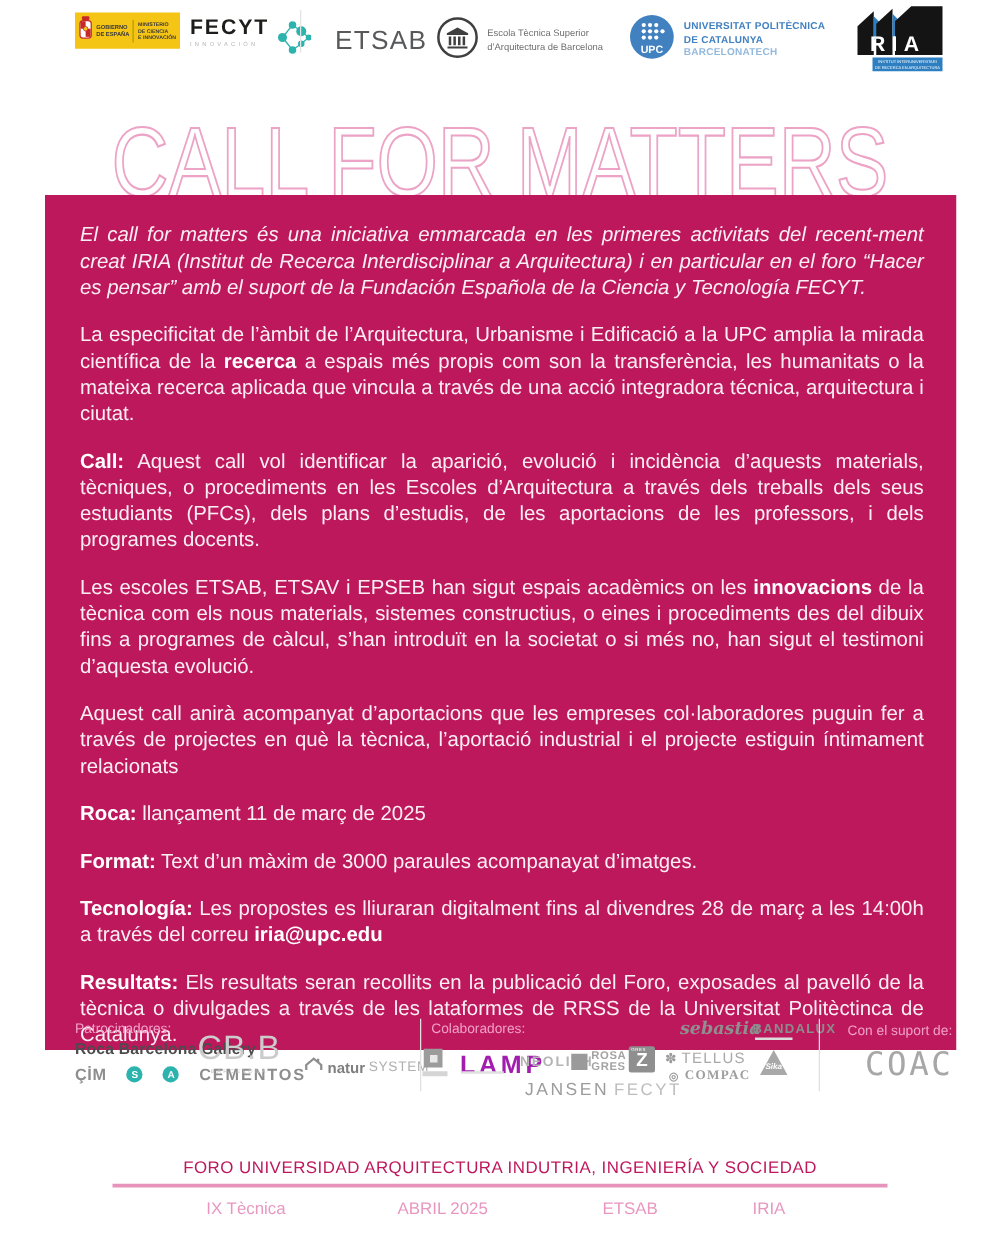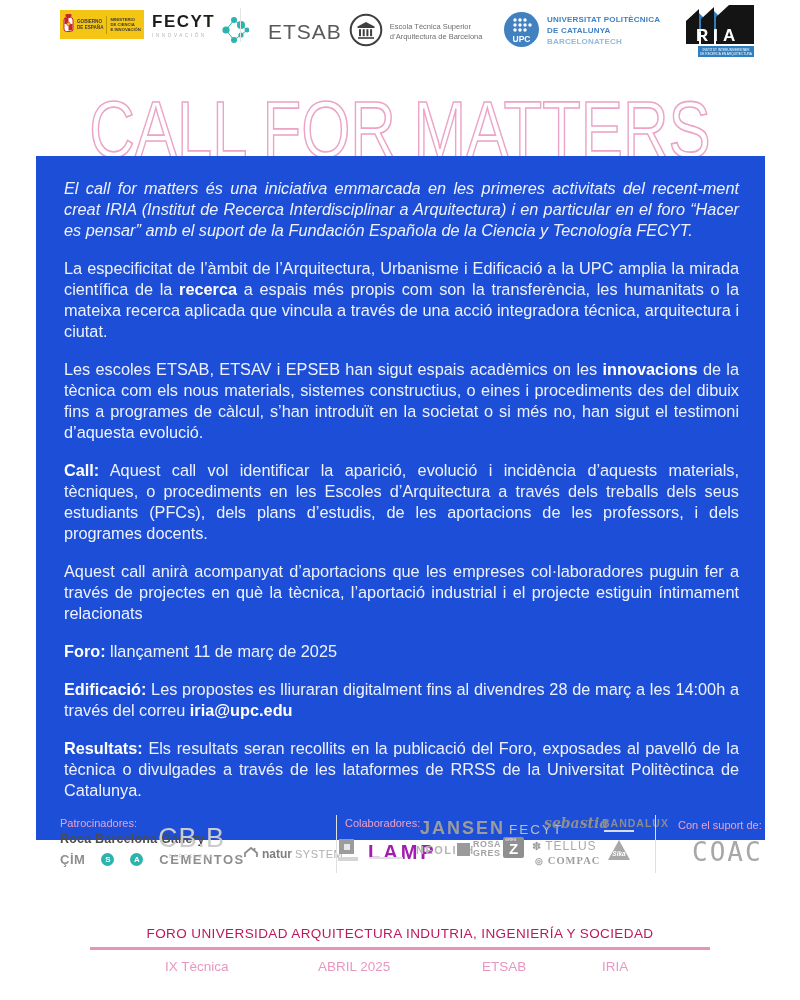--- a/index.html
+++ b/index.html
@@ -22,21 +22,21 @@
   .upc-label{font-size:8px;font-weight:bold;color:#4181c0;line-height:1.35;letter-spacing:.2px;}
   .upc-l3{color:#93b9dd;}
   .iria-logo{left:684px;top:4px;}
 
   
   .title{left:0;top:90px;width:800px;text-align:center;font-size:79px;line-height:1;white-space:nowrap;
          color:#f3c0da;-webkit-text-fill-color:transparent;-webkit-text-stroke:1.7px #eca3c6;
          transform:scaleX(.8);letter-spacing:0;}
 
   
-  .pink-box{left:36px;top:156px;width:729px;height:684px;background:#1d4ed8;box-sizing:border-box;
+  .pink-box{left:36px;top:156px;width:729px;height:684px;background:#be185d;box-sizing:border-box;
             padding:22px 26px 0 28px;overflow:hidden;}
   .pink-box p{margin:0 0 17px;font-size:16.3px;line-height:21px;color:rgba(255,255,255,.93);text-align:justify;}
   .pink-box p b{color:#fff;}
   .p-intro{font-style:italic;}
 
   
   .sponsors{left:0;top:813px;width:800px;height:70px;}
   .sponsors .abs{position:absolute;}
   .pink-label{font-size:11px;color:#f0a0c8;}
   .roca-gallery{left:60px;top:19px;font-size:12.5px;font-weight:bold;color:#4c4c4c;letter-spacing:.2px;}
@@ -45,21 +45,21 @@
   .cimsa-circle{width:13px;height:13px;border-radius:50%;background:#2cb3ae;color:#fff;font-size:8px;font-weight:bold;
                 display:inline-flex;align-items:center;justify-content:center;}
   .cbb{left:158px;top:12px;text-align:center;}
   .cbb-big{font-size:27px;color:#cbcbcb;letter-spacing:1px;line-height:1;}
   .cbb-sub{font-size:4.5px;color:#c4c4c4;letter-spacing:2px;margin-top:2px;}
   .natur{left:243px;top:32px;display:flex;align-items:center;gap:3px;}
   .natur-bold{font-size:12px;font-weight:bold;color:#7f7f7f;}
   .natur-light{font-size:11px;color:#b0b0b0;letter-spacing:.5px;}
   .vdiv1{left:336px;top:2px;width:1px;height:58px;background:#e0e0e0;}
   .jansen{left:420px;top:5px;display:flex;gap:4px;align-items:baseline;}
-  .jansen-bold{font-size:18px;font-weight:bold;color:#9c9c9c;letter-spacing:2px;}
+  .jansen-bold{font-size:14px;font-weight:normal;color:#9c9c9c;letter-spacing:2px;margin-top:45px;}
   .jansen-light{font-size:13.5px;color:#bdbdbd;letter-spacing:2px;}
   .sebastia{left:544px;top:2px;font-family:"DejaVu Serif",serif;font-style:italic;font-weight:bold;font-size:14px;color:#8f8f8f;}
   .bandalux{left:602px;top:4px;font-size:10.5px;font-weight:bold;color:#8c8c8c;letter-spacing:1px;}
   .bandalux-bar{left:604px;top:17px;width:30px;height:2px;background:#dcdcdc;}
   .sq-logo{left:339px;top:26px;width:15px;height:15px;background:#9c9c9c;display:flex;align-items:center;justify-content:center;}
   .sq-logo-inner{width:6px;height:6px;background:#e8e8e8;}
   .sq-caption{left:338px;top:44px;width:20px;height:4px;background:#d5d5d5;}
   .lamp{left:368px;top:28px;font-size:20px;font-weight:bold;color:#a21caf;letter-spacing:3px;}
   .lamp-bar{left:369px;top:44px;width:34px;height:2px;background:#e0e0e0;}
   .neolith{left:416px;top:31px;font-size:11px;font-weight:bold;color:#b4b4b4;letter-spacing:1.5px;}
@@ -203,25 +203,26 @@
         <text x="42" y="51" font-size="3.2" fill="#fff" text-anchor="middle">DE RECERCA EN ARQUITECTURA</text>
       </svg>
     </span>
   </div>
 
   <h1 class="abs title" style="margin:0;font-weight:normal;">CALL FOR MATTERS</h1>
 
   <main class="abs pink-box">
     <p class="p-intro"><span>El call for matters és una iniciativa emmarcada en les primeres activitats del recent-ment creat IRIA (Institut de Recerca Interdisciplinar a Arquitectura) i en particular en el foro “Hacer es pensar” amb el suport de la Fundación Española de la Ciencia y Tecnología FECYT.</span></p>
     <p><span>La especificitat de l’àmbit de l’Arquitectura, Urbanisme i Edificació a la UPC amplia la mirada científica de la </span><b>recerca</b><span> a espais més propis com son la transferència, les humanitats o la mateixa recerca aplicada que vincula a través de una acció integradora técnica, arquitectura i ciutat.</span></p>
+    <p><b>Call:</b><span> Aquest call vol identificar la aparició, evolució i incidència d’aquests materials, tècniques, o procediments en les Escoles d’Arquitectura a través dels treballs dels seus estudiants (PFCs), dels plans d’estudis, de les aportacions de les professors, i dels programes docents.</span></p>
     <p><span>Les escoles ETSAB, ETSAV i EPSEB han sigut espais acadèmics on les </span><b>innovacions</b><span> de la tècnica com els nous materials, sistemes constructius, o eines i procediments des del dibuix fins a programes de càlcul, s’han introduït en la societat o si més no, han sigut el testimoni d’aquesta evolució.</span></p>
-    <p><b>Call:</b><span> Aquest call vol identificar la aparició, evolució i incidència d’aquests materials, tècniques, o procediments en les Escoles d’Arquitectura a través dels treballs dels seus estudiants (PFCs), dels plans d’estudis, de les aportacions de les professors, i dels programes docents.</span></p>
     <p><span>Aquest call anirà acompanyat d’aportacions que les empreses col·laboradores puguin fer a través de projectes en què la tècnica, l’aportació industrial i el projecte estiguin íntimament relacionats</span></p>
-    <p><b>Foro:</b><span> llançament 11 de març de 2025</span></p>
-    <p><b>Edificació:</b><span> Les propostes es lliuraran digitalment fins al divendres 28 de març a les 14:00h a través del correu </span><b>iria@upc.edu</b></p>
+    <p><b>Roca:</b><span> llançament 11 de març de 2025</span></p>
+    <p><b>Format:</b><span> Text d’un màxim de 3000 paraules acompanayat d’imatges.</span></p>
+    <p><b>Tecnología:</b><span> Les propostes es lliuraran digitalment fins al divendres 28 de març a les 14:00h a través del correu </span><b>iria@upc.edu</b></p>
     <p><b>Resultats:</b><span> Els resultats seran recollits en la publicació del Foro, exposades al pavelló de la tècnica o divulgades a través de les lataformes de RRSS de la Universitat Politèctinca de Catalunya.</span></p>
   </main>
 
   <section class="abs sponsors">
     <div class="abs pink-label" style="left:60px;top:4px;">Patrocinadores:</div>
     <div class="abs roca-gallery">Roca Barcelona Gallery</div>
     <div class="abs cimsa">
       <span class="cimsa-txt">ÇİM</span>
       <span class="cimsa-circle">S</span>
       <span class="cimsa-circle">A</span>

